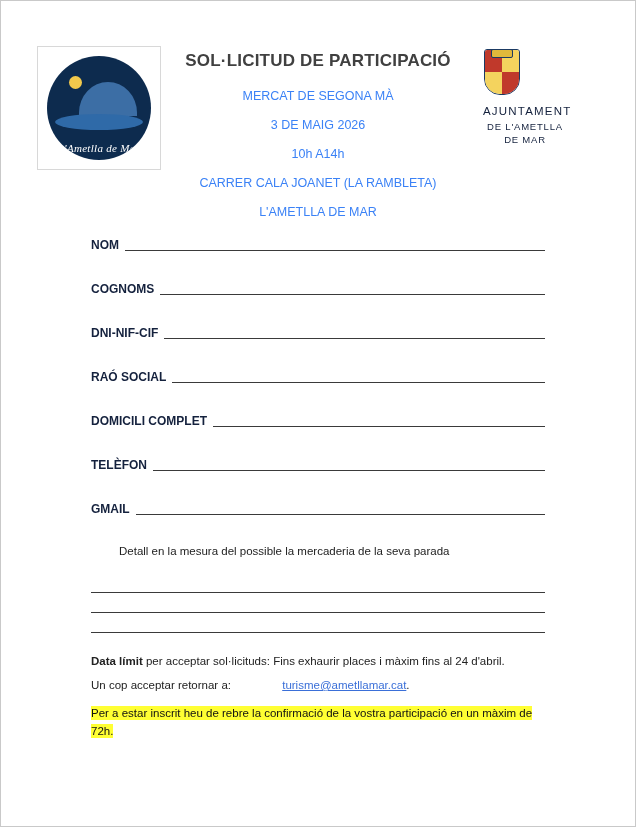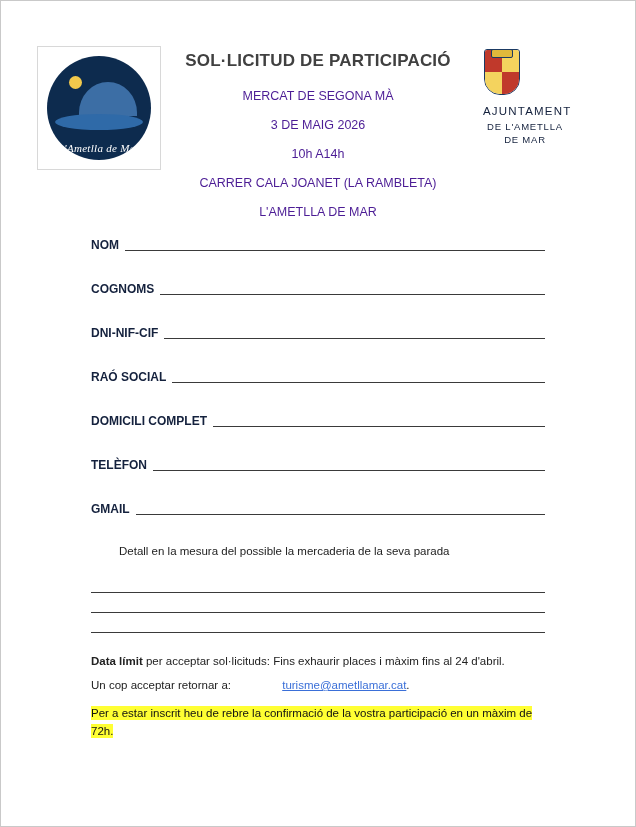--- a/index.html
+++ b/index.html
@@ -97,21 +97,21 @@
   }
   .doc-title {
     font-size: 17px;
     font-weight: bold;
     letter-spacing: 0.2px;
     color: #404040;
     margin-bottom: 18px;
   }
   .sub-line {
     font-size: 12.5px;
-    color: #4c1d95;
+    color: #3b82f6;
     margin-bottom: 15px;
   }
   .logo-right {
     position: absolute;
     right: 68px;
     top: 48px;
     width: 130px;
     text-align: center;
   }
   .shield {

